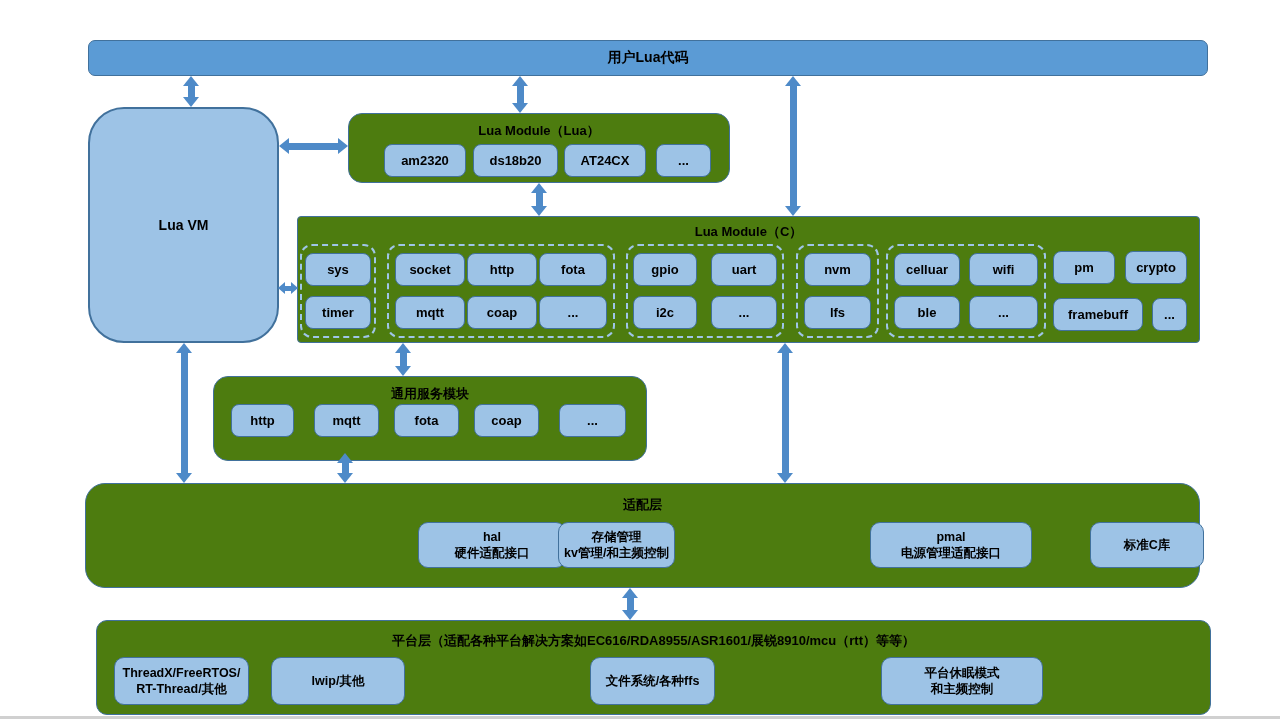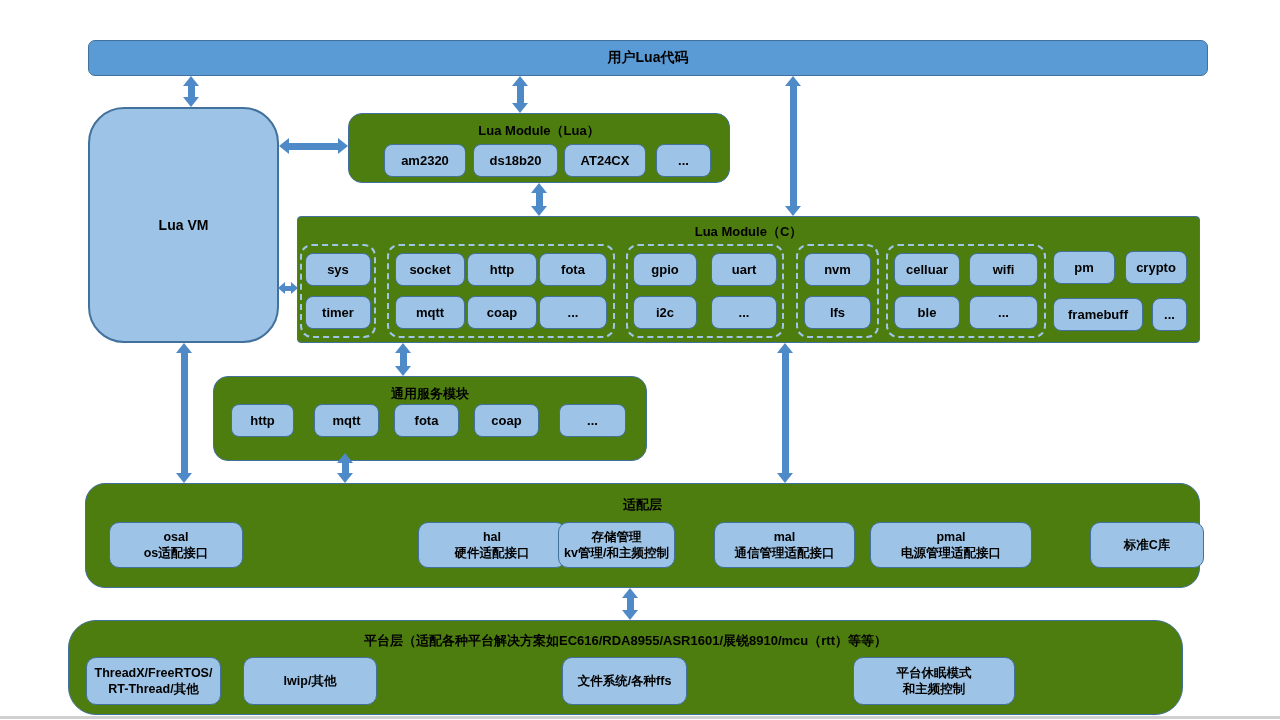--- a/index.html
+++ b/index.html
@@ -19,21 +19,21 @@
            display:flex; align-items:center; justify-content:center; font-weight:bold; font-size:14px; }
 
   
   .cont { position:absolute; background:#4d7c0f; border:1.5px solid var(--c-border); }
   .ctitle { position:absolute; left:0; width:100%; text-align:center; font-weight:bold; font-size:13px; }
 
   .mod-lua { left:348px; top:113px; width:382px; height:70px; border-radius:14px; }
   .mod-c   { left:297px; top:216px; width:903px; height:127px; border-radius:4px; }
   .common  { left:213px; top:376px; width:434px; height:85px; border-radius:15px; }
   .adapter { left:85px;  top:483px; width:1115px; height:105px; border-radius:20px; }
-  .platform{ left:68px;  top:620px; width:1115px; height:95px;  border-radius:28px; }
+  .platform{ left:96px;  top:620px; width:1115px; height:95px;  border-radius:11px; }
 
   
   .chip { position:absolute; height:33px; background:var(--c-chip);
           border:1.6px solid var(--c-border); border-radius:8px;
           display:flex; align-items:center; justify-content:center;
           font-weight:bold; font-size:13px; }
   .gchip { position:relative; height:33px; background:var(--c-chip);
            border:1.6px solid var(--c-border); border-radius:8px;
            display:flex; align-items:center; justify-content:center;
            font-weight:bold; font-size:13px; }
@@ -165,35 +165,27 @@
     <div class="ctitle" style="top:8px">通用服务模块</div>
     <div class="chip" style="left:17px;top:27px;width:63px">http</div>
     <div class="chip" style="left:100px;top:27px;width:65px">mqtt</div>
     <div class="chip" style="left:180px;top:27px;width:65px">fota</div>
     <div class="chip" style="left:260px;top:27px;width:65px">coap</div>
     <div class="chip" style="left:345px;top:27px;width:67px">...</div>
   </div>
 
   <div class="cont adapter">
     <div class="ctitle" style="top:12px">适配层</div>
-    <div class="box2" style="left:23px;top:38px;width:134px;height:46px">
-      <span>osal</span>
-      <span>os适配接口</span>
-    </div>
     <div class="box2" style="left:332px;top:38px;width:148px;height:46px">
       <span>hal</span>
       <span>硬件适配接口</span>
     </div>
     <div class="box2" style="left:472px;top:38px;width:117px;height:46px">
       <span>存储管理</span>
       <span>kv管理/和主频控制</span>
-    </div>
-    <div class="box2" style="left:628px;top:38px;width:141px;height:46px">
-      <span>mal</span>
-      <span>通信管理适配接口</span>
     </div>
     <div class="box2" style="left:784px;top:38px;width:162px;height:46px">
       <span>pmal</span>
       <span>电源管理适配接口</span>
     </div>
     <div class="box2" style="left:1004px;top:38px;width:114px;height:46px">
       <span>标准C库</span>
       <span></span>
     </div>
   </div>

